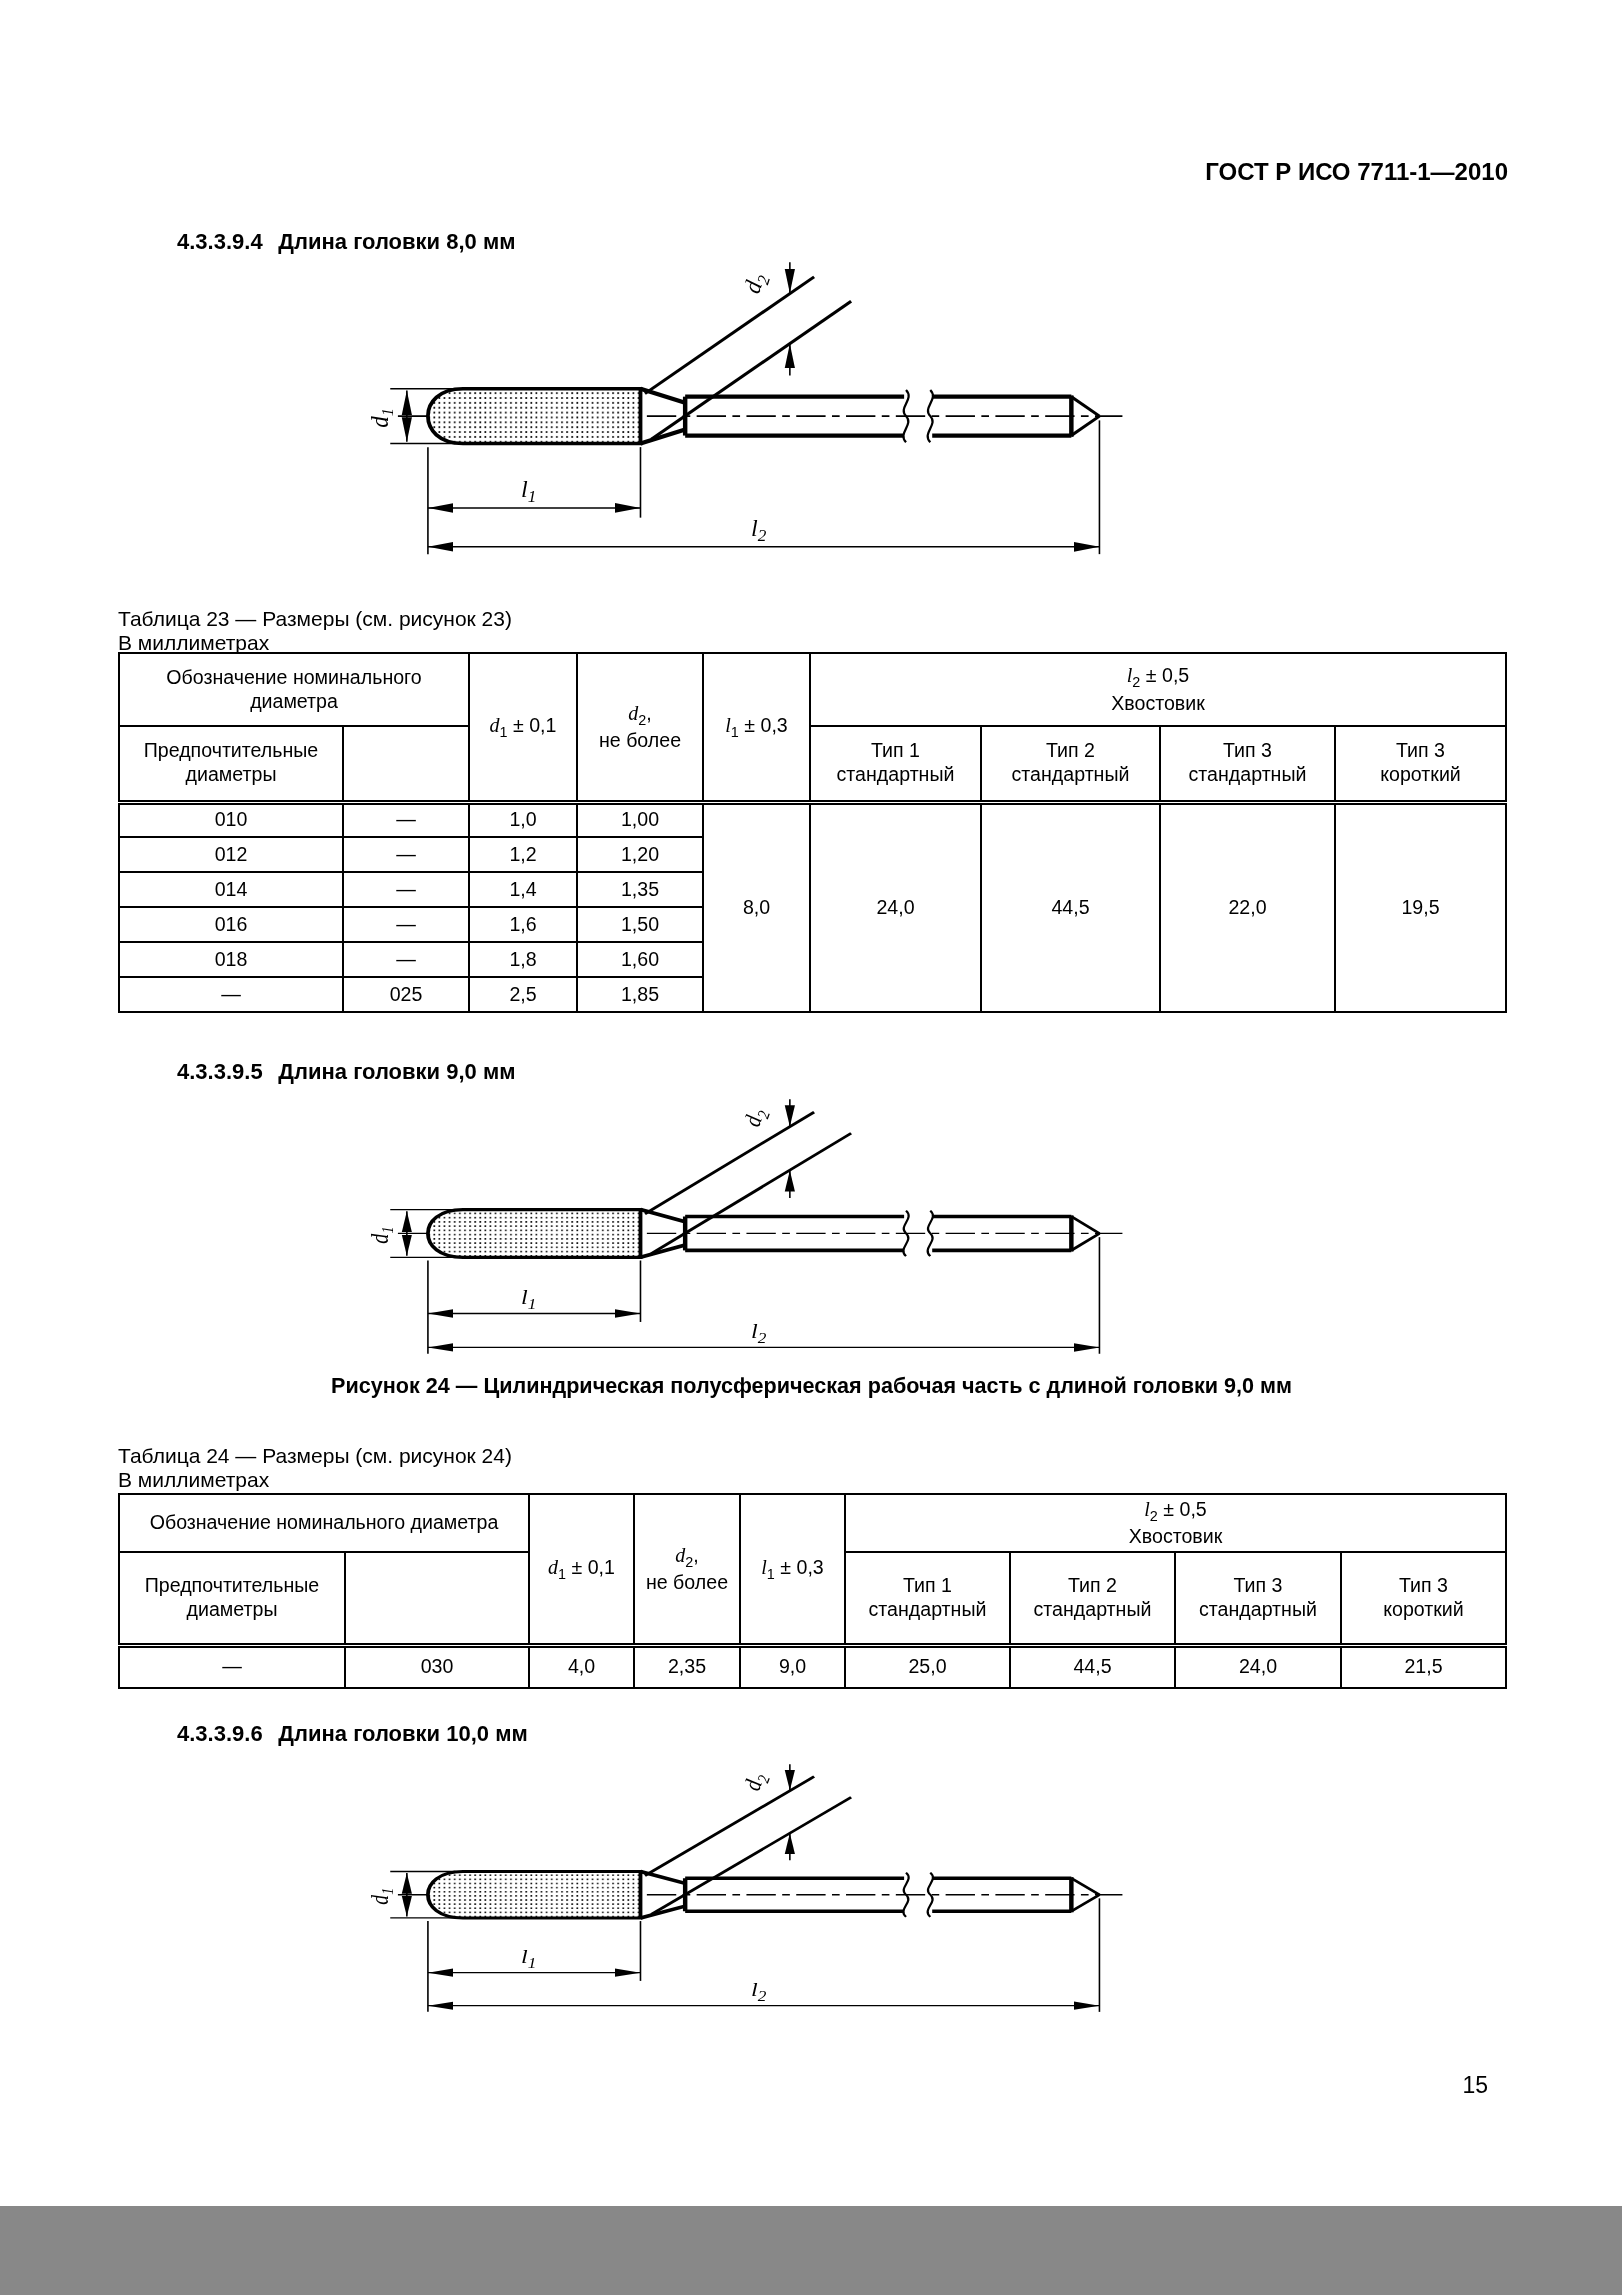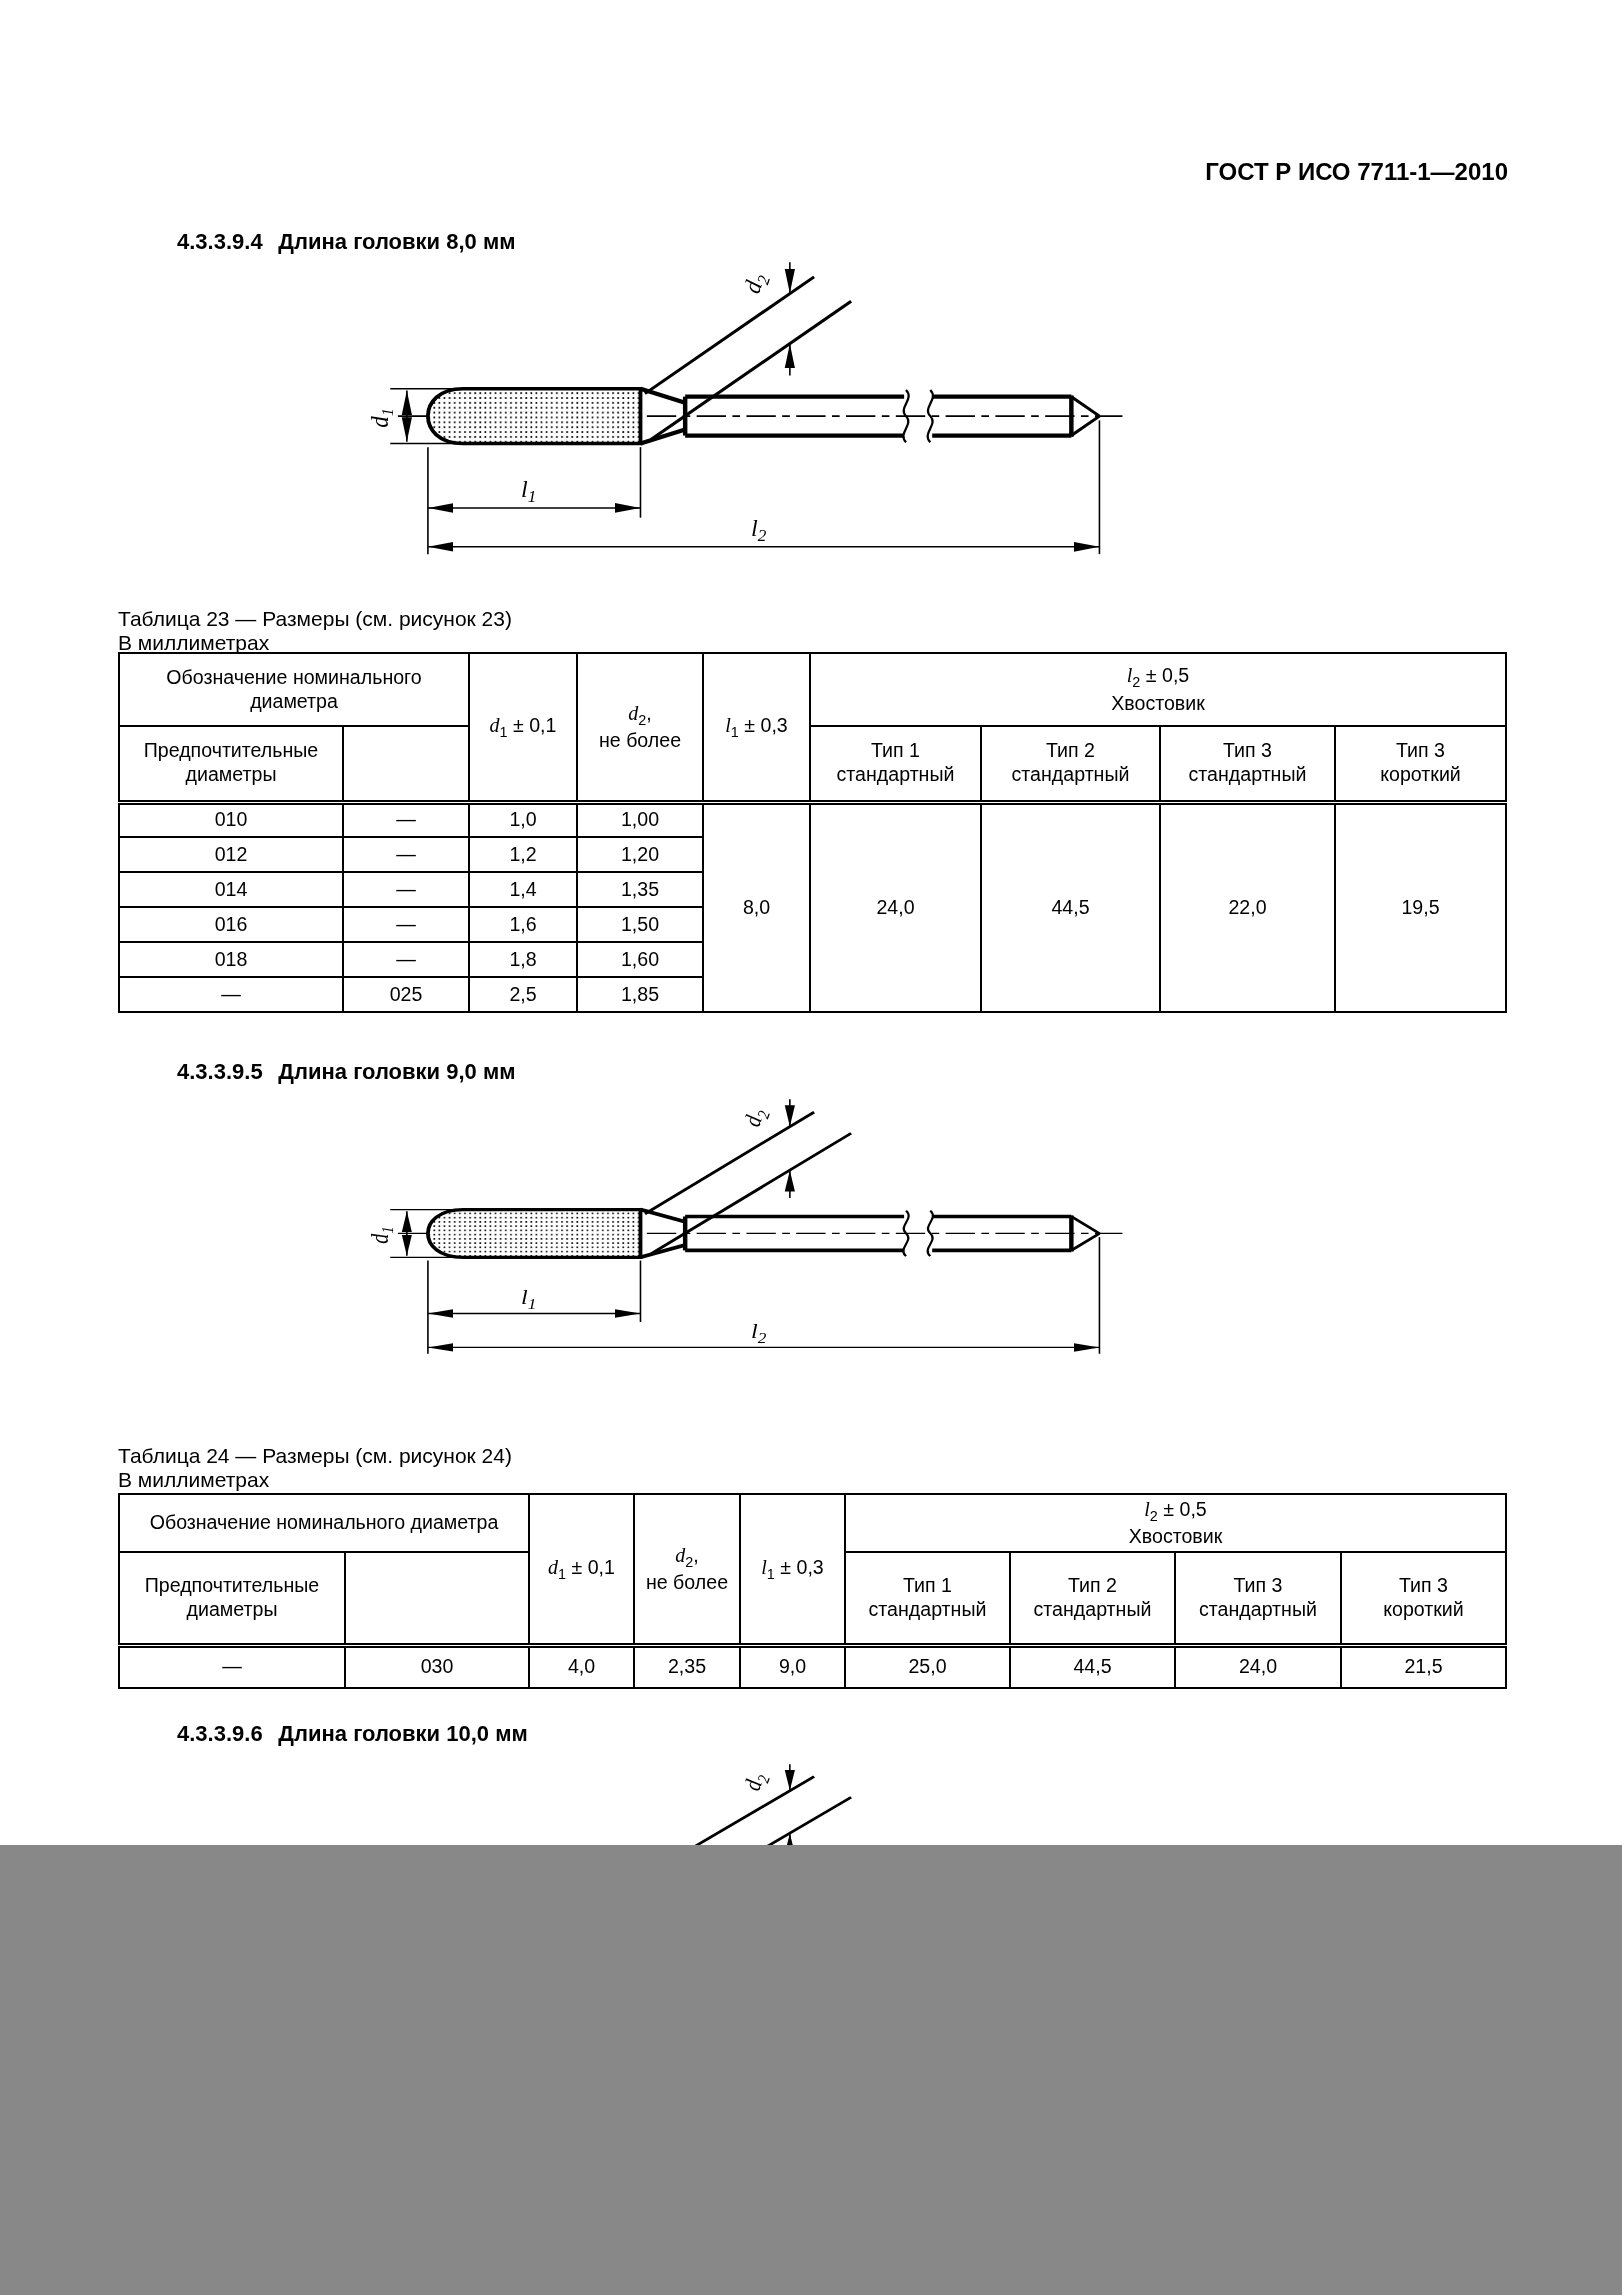--- a/index.html
+++ b/index.html
@@ -1,17 +1,17 @@
 <!DOCTYPE html>
 <html style="font-size:10.5px"><head>
 <meta charset="utf-8">
 <style>
   html,body{margin:0;padding:0;background:#888;}
   .page{
-    position:relative;width:1623px;height:1845px;background:#ffffff;
+    position:relative;width:1623px;height:2206px;background:#ffffff;
     font-family:"Liberation Sans",sans-serif;color:#000;overflow:hidden;
   }
   .doc-header{position:absolute;top:158px;right:115px;font-size:24px;font-weight:bold;}
   .heading{position:absolute;left:177px;font-size:22px;font-weight:bold;white-space:nowrap;}
   .heading .ht{margin-left:15.7px;}
   .caption{position:absolute;left:118px;width:1387px;text-align:center;font-size:21.6px;font-weight:bold;white-space:nowrap;}
   .ttitle{position:absolute;left:118px;width:1389px;font-size:21px;display:flex;justify-content:space-between;align-items:baseline;flex-direction:column;}
   .fig{position:absolute;}
   .pagenum{position:absolute;top:2072px;right:135px;font-size:23px;}
 
@@ -185,20 +185,21 @@
     </tbody>
   </table>
 
   <div class="heading" style="top:1059px">
     <span>4.3.3.9.5</span><span class="ht">Длина головки 9,0 мм</span>
   </div>
 
   <svg class="fig" style="left:366px;top:1093px" width="766" height="265" viewBox="0 0 1200 500" preserveAspectRatio="none">
       <use href="#bur"></use>
     </svg>
+  <div class="caption" style="top:1373px">Рисунок 24 — Цилиндрическая полусферическая рабочая часть с длиной головки 9,0 мм</div>
 
   <div class="ttitle" style="top:1444px">
     <span>Таблица 24 — Размеры (см. рисунок 24)</span>
     <span>В миллиметрах</span>
   </div>
 
   <table class="gt" style="top:1493px">
     <colgroup>
       <col style="width:226px">
         <col style="width:184px">

